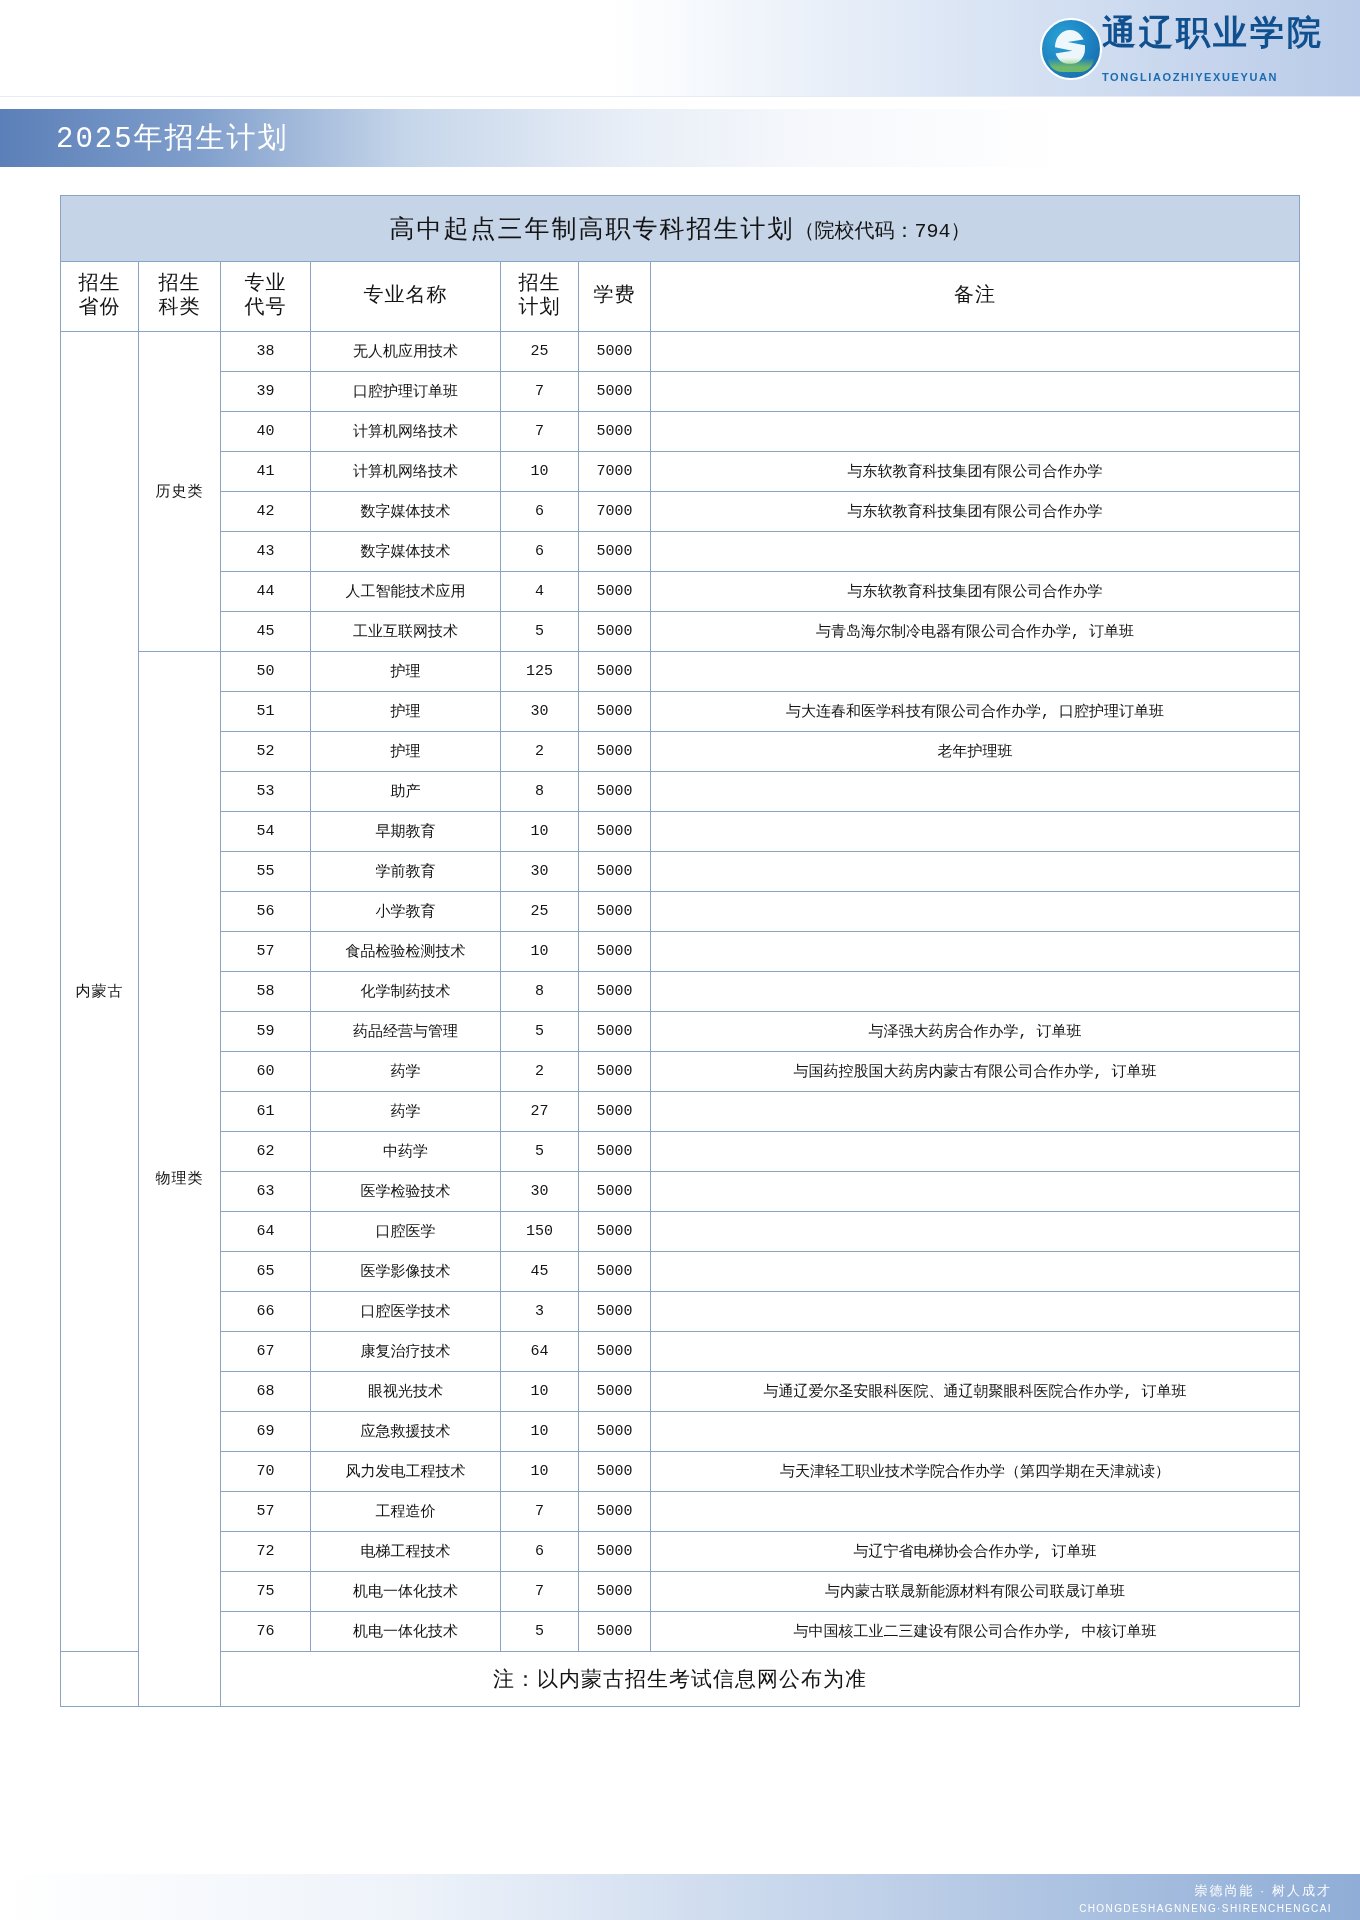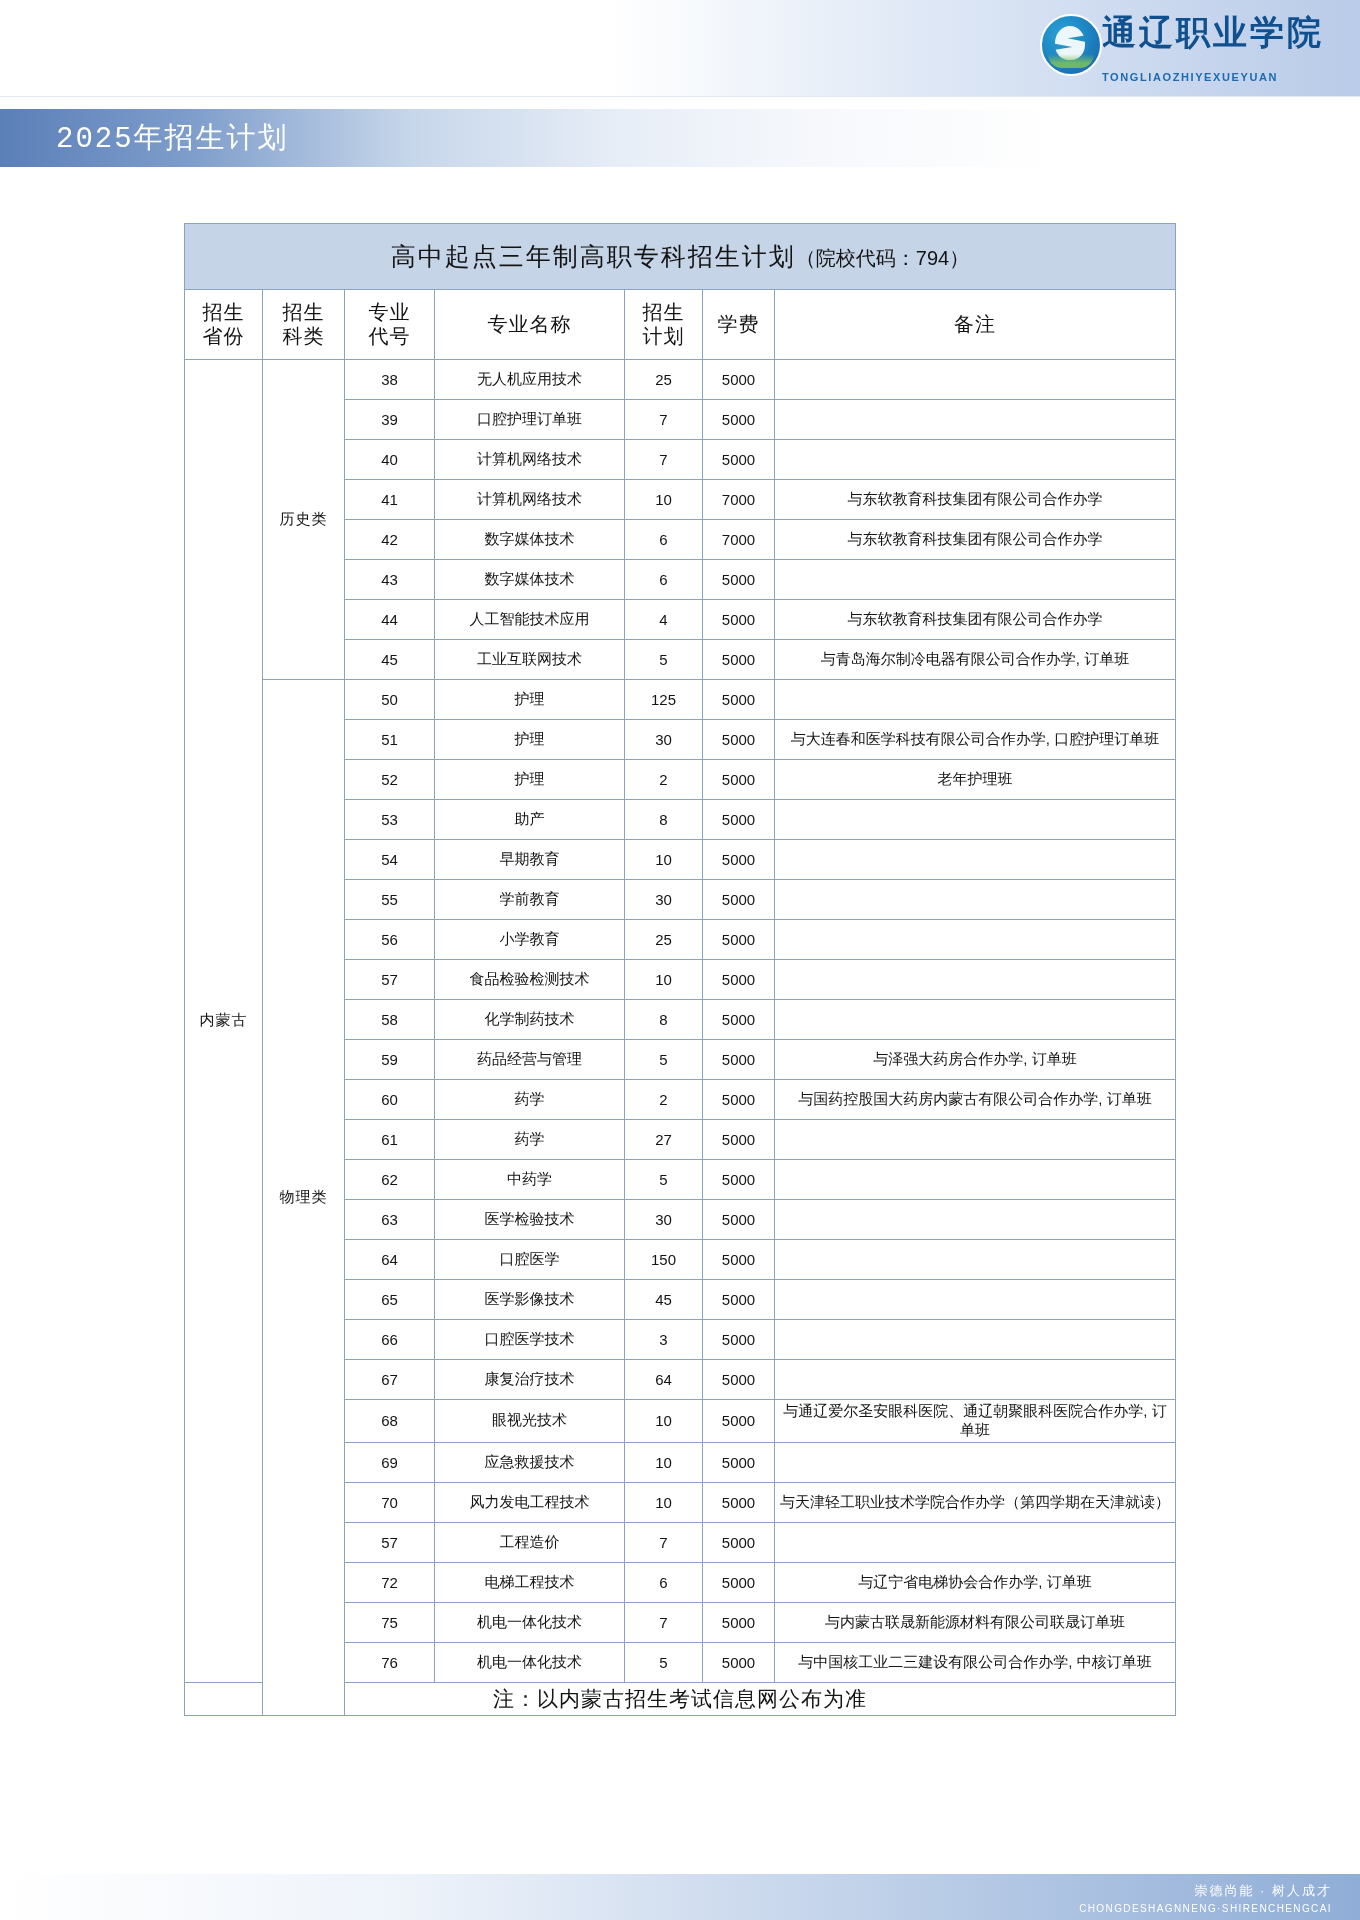--- a/index.html
+++ b/index.html
@@ -21,21 +21,21 @@
     position: relative;
     height: 96px;
     background: linear-gradient(90deg, #ffffff 0%, #ffffff 45%, #dce6f5 70%, #b9cbe8 100%);
     border-bottom: 1px solid #e4ebf5;
   }
   .logo-wrap {
     position: absolute;
     right: 36px;
     top: 14px;
     display: flex;
-    align-items: flex-start;
+    align-items: center;
   }
   .logo-mark {
     width: 58px;
     height: 58px;
     border-radius: 50%;
     background: radial-gradient(circle at 35% 32%, #2aa3d6 0%, #1c7fc0 55%, #18639f 100%);
     border: 2px solid #ffffff;
     box-shadow: 0 0 0 1px #cfe0ef;
     position: relative;
     flex: none;
@@ -87,22 +87,23 @@
     top: 50%;
     transform: translateY(-50%);
     font-size: 29px;
     color: #ffffff;
     letter-spacing: 2px;
     font-family: Liberation Mono, monospace;
   }
 
   
   .sheet {
-    margin: 56px auto 0 auto;
-    width: 992px;
+    margin: 28px auto 0 auto;
+    width: 1240px;
+    font-family: Liberation Mono, monospace;
   }
   table.plan {
     width: 100%;
     border-collapse: collapse;
     table-layout: fixed;
   }
   table.plan td, table.plan th {
     border: 1px solid #8aa3c4;
     text-align: center;
     vertical-align: middle;
@@ -144,21 +145,21 @@
     letter-spacing: 1px;
   }
   .cell-prov { font-size: 21px; }
   .cell-note {
     font-size: 14px;
     padding: 2px 8px;
   }
   .foot-note td {
     font-size: 21px;
     letter-spacing: 1px;
-    padding: 2px 0;
+    padding: 13px 0;
     color: #101c2e;
     background: #ffffff;
   }
 
   
   .footer {
     position: absolute;
     left: 0; right: 0; bottom: 0;
     height: 46px;
     background: linear-gradient(90deg, #ffffff 0%, #eef3fa 30%, #c3d3ea 62%, #8fadd6 100%);

